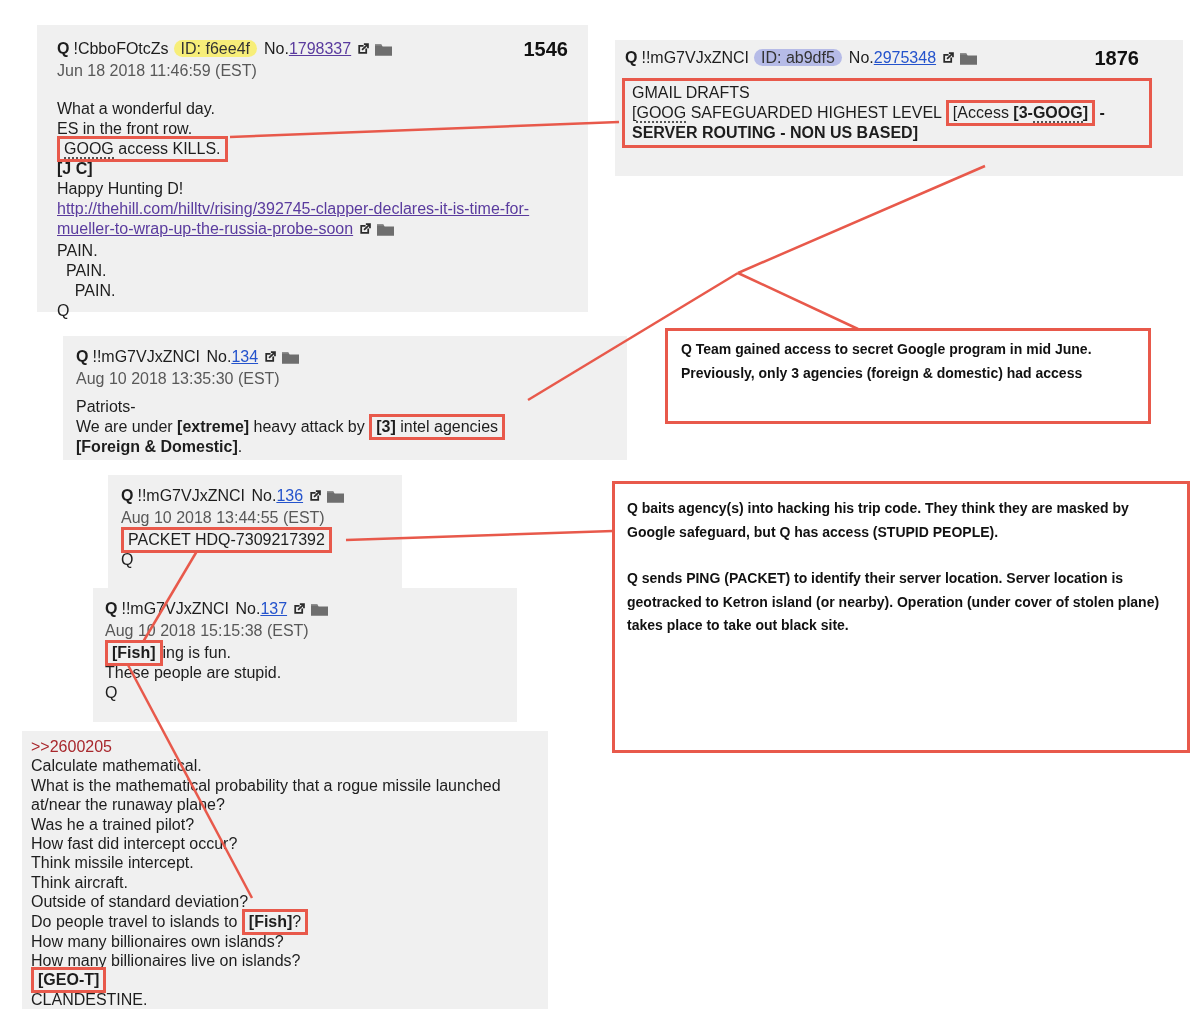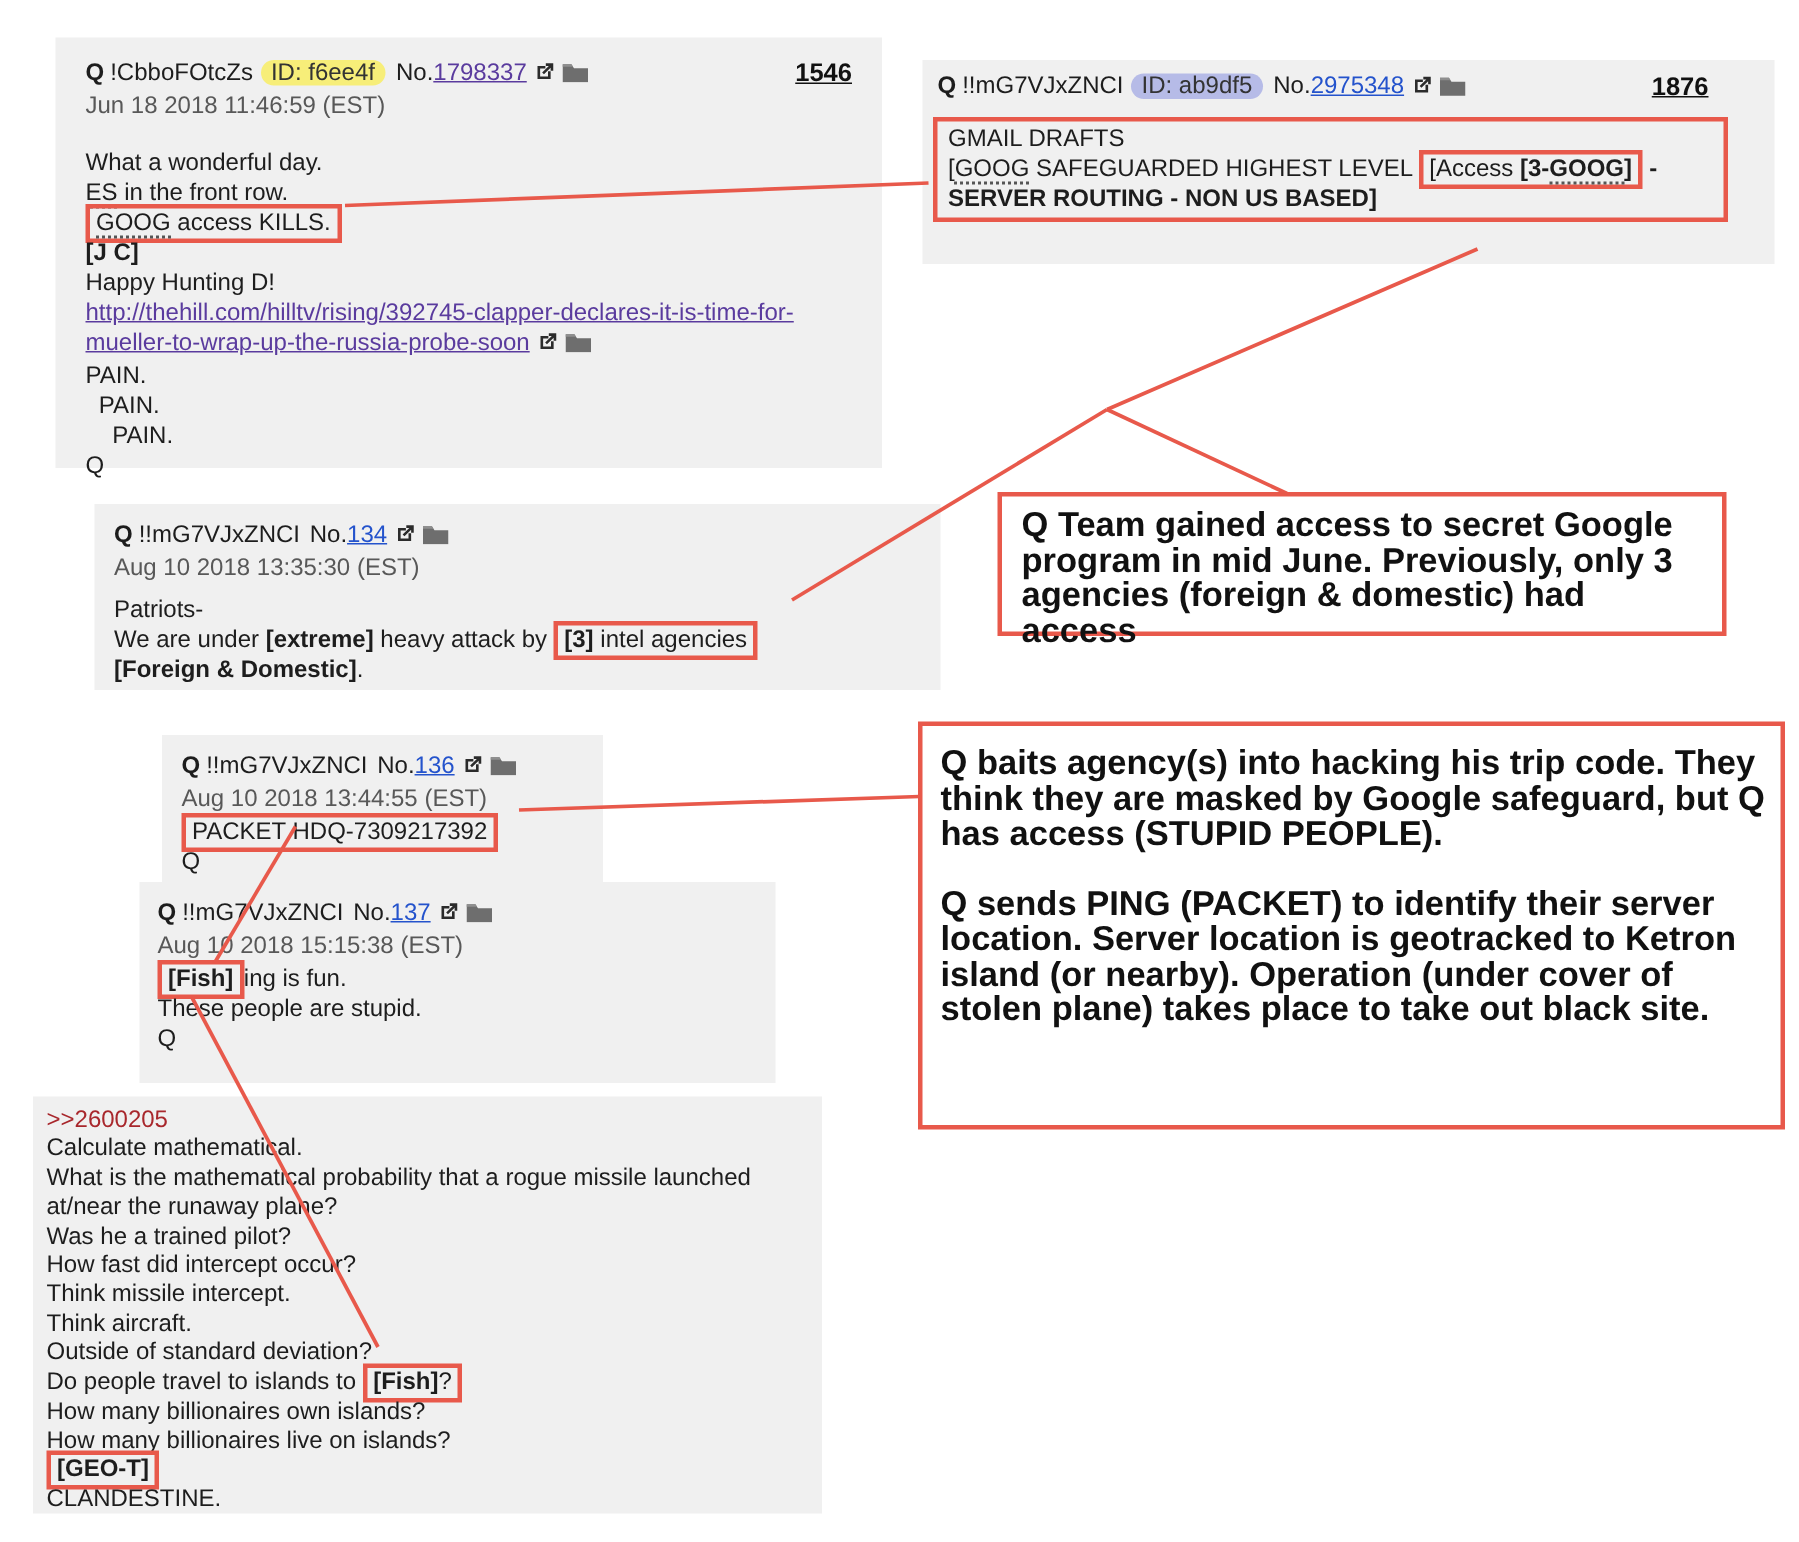--- a/index.html
+++ b/index.html
@@ -26,52 +26,52 @@
   .author{font-weight:bold;}
   .trip{margin-left:4px;}
   .idbadge{border-radius:9px;padding:0 7px;margin:0 5px;color:#333;}
   .idbadge.yellow{background:var(--yellow);}
   .idbadge.lav{background:var(--lavender);}
   .nolabel{margin-left:2px;}
   .plink{text-decoration:underline;cursor:pointer;}
   .l-purple{color:var(--purple);}
   .l-blue{color:var(--blue);}
   .l-red{color:var(--redlink);text-decoration:none;}
-  .bignum{float:right;font-weight:bold;color:#111;font-size:17px;text-decoration:underline;}
+  .bignum{float:right;font-weight:bold;color:#111;font-size:20px;}
   .p2 .bignum{margin-right:34px;}
   .pdate{color:var(--datecol);}
   .pbody{margin-top:18px;}
   .p3 .pbody{margin-top:8px;}
   .p4 .pbody{margin-top:2px;}
   .p5 .pbody{margin-top:2px;}
   .p6 .pbody{margin-top:0;}
   .bline{min-height:20px;}
   .b{font-weight:bold;}
   .dotted{border-bottom:2px dotted #555;}
   .rbox{
     display:inline-block;border:3px solid var(--red);
     padding:0 4px;margin:-3px 0;line-height:20px;vertical-align:baseline;
   }
   .icn{display:inline-block;margin-left:5px;vertical-align:-2px;}
   .icn svg{display:inline-block;}
   
   .p1{left:37px;top:25px;width:551px;height:287px;padding:14px 20px 0 20px;}
   .p2{left:615px;top:40px;width:568px;height:136px;padding:8px 10px 0 10px;}
   .p3{left:63px;top:336px;width:564px;height:124px;padding:11px 13px 0 13px;}
-  .p4{left:108px;top:475px;width:294px;height:124px;padding:11px 13px 0 13px;margin-top:15px;}
+  .p4{left:108px;top:475px;width:294px;height:124px;padding:11px 13px 0 13px;}
   .p5{left:93px;top:588px;width:424px;height:134px;padding:11px 12px 0 12px;}
   .p6{left:22px;top:731px;width:526px;height:278px;padding:6px 9px 0 9px;line-height:19.4px;}
   .p6 .bline{min-height:19.4px;}
   .framed{
     border:3px solid var(--red);width:530px;margin-left:-3px;
     padding:2px 7px;box-sizing:border-box;margin-top:8px;background:transparent;
   }
   .note{
     position:absolute;border:3px solid var(--red);background:#ffffff;
-    font-weight:bold;font-size:23px;line-height:23.5px;color:#111;
+    font-weight:bold;font-size:14px;line-height:23.5px;color:#111;
     box-sizing:border-box;
   }
   .note p{margin:0;}
   .note p + p{margin-top:23px;}
   .n1{left:665px;top:328px;width:486px;height:96px;padding:7px 28px 7px 13px;}
   .n2{left:612px;top:481px;width:578px;height:272px;padding:13px 8px 13px 12px;}
   .wires{position:absolute;left:0;top:0;z-index:5;pointer-events:none;}
   .wires line{stroke:var(--red);stroke-width:2.5;fill:none;}
 </style>
 </head>

